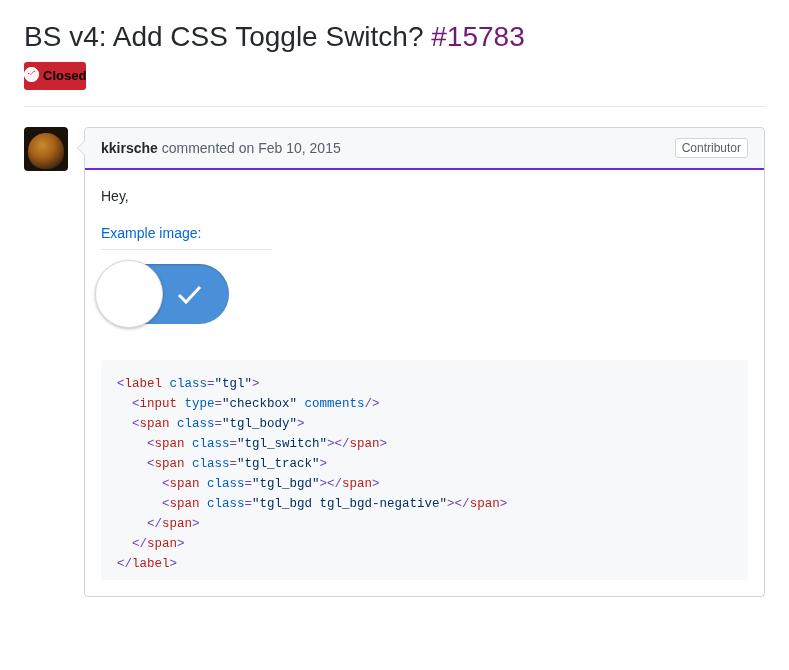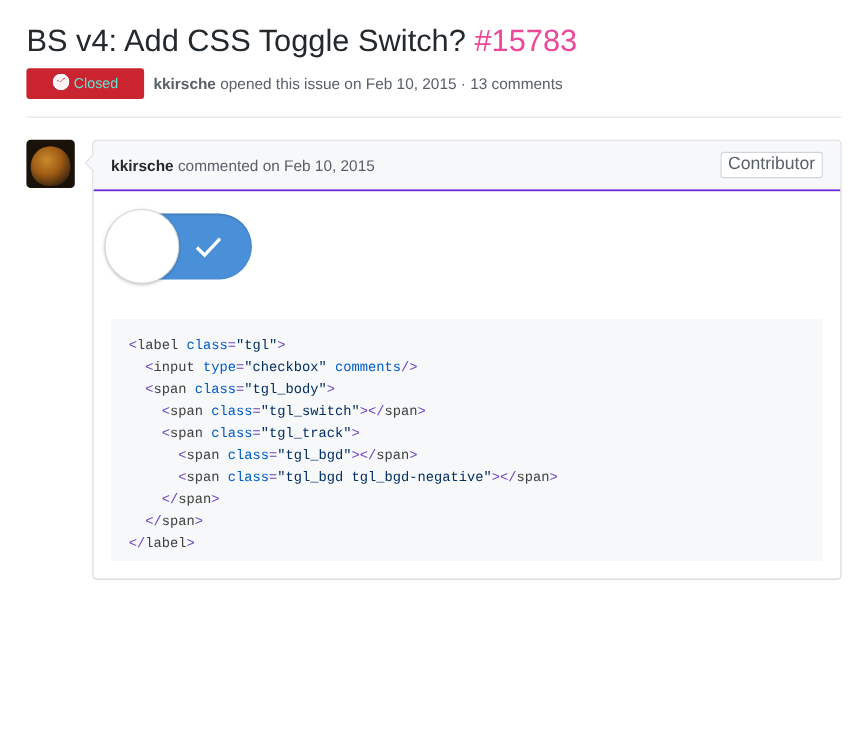--- a/index.html
+++ b/index.html
@@ -11,39 +11,39 @@
     width: 789px;
     box-sizing: border-box;
   }
   .title-row {
     margin: 0 0 8px 0;
     font-size: 28px;
     font-weight: 400;
     line-height: 1.2;
   }
   .title-row .num {
-    color: #ec4899;
+    color: #701a75;
     font-weight: 300;
   }
   .meta-row {
     display: flex;
     align-items: center;
     gap: 8px;
     margin-bottom: 16px;
   }
   .state-badge {
     display: inline-flex;
     align-items: center;
     gap: 4px;
     background: #cb2431;
-    color: #5eead4;
-    padding: 5px 24px;
+    color: #000000;
+    padding: 5px 0;
     border-radius: 3px;
     font-size: 13px;
-    font-weight: 400;
+    font-weight: 700;
   }
   .state-badge svg { fill: #fff; }
   .meta-text {
     font-size: 14px;
     color: #586069;
   }
   .meta-text .author {
     font-weight: 600;
     color: #586069;
   }
@@ -105,21 +105,21 @@
     border-bottom:2px solid #6d28d9;
     border-radius:4px 4px 0 0;
     font-size:14px;
     color:#586069;
   }
   .comment-header .author { font-weight:600; color:#24292e; }
   .contrib-badge {
     border:1px solid #d1d5da;
     border-radius:3px;
     padding:2px 6px;
-    font-size:16px;
+    font-size:12px;
     color:#586069;
     background:#fff;
   }
   .comment-body {
     padding:16px;
     font-size:14px;
     color:#24292e;
     line-height:1.55;
   }
   .comment-body p { margin:0 0 16px 0; }
@@ -163,21 +163,21 @@
     background:#f6f8fa;
     border-radius:3px;
     padding:14px 16px 6px 16px;
     font-family: SFMono-Regular, Consolas, "Liberation Mono", Menlo, monospace;
     font-size:12.5px;
     line-height:1.6;
     color:#24292e;
   }
   .code-block .line { white-space:pre; }
   .p { color:#6f42c1; }
-  .t { color:#404040; }
+  .t { color:#b91c1c; }
   .a { color:#005cc5;text-align:center; }
   .v { color:#032f62; }
 </style>
 </head>
 <body>
 
 <h1 class="title-row">
   <span>BS v4: Add CSS Toggle Switch?</span>
   <span class="num">#15783</span>
 </h1>
@@ -187,40 +187,39 @@
     <span>
       <svg viewBox="0 0 16 16" width="15" height="15">
           <path d="M7 10l-3-3 1-1 2 2 4-4 1 1-5 5zM8 0a8 8 0 110 16A8 8 0 018 0z" fill-rule="evenodd" fill="#fff" opacity="0.95"></path>
           <path d="M7 2.3a5.7 5.7 0 100 11.4A5.7 5.7 0 007 2.3" fill="none"></path>
           <circle cx="8" cy="8" r="7" fill="none" stroke="#fff" stroke-width="1.6"></circle>
           <path d="M5.5 8l1.7 1.7L11 6" fill="none" stroke="#fff" stroke-width="1.6" stroke-linecap="round"></path>
         </svg>
     </span>
     <span>Closed</span>
   </span>
-  <span class="meta-text">
-    <a class="author">kkirsche</a><span> opened this issue on Feb 10, 2015 · 13 comments</span>
-  </span>
 </div>
 
 <div class="divider"></div>
 
 <div class="thread">
   <div class="avatar"></div>
 
   <div class="comment-box">
     <div class="comment-header">
       <span>
         <a class="author">kkirsche</a><span> commented on Feb 10, 2015</span>
       </span>
       <span class="contrib-badge">Contributor</span>
     </div>
 
     <div class="comment-body">
-
+      <p>Hey,</p>
+
+      <a class="example-link">Example image:</a>
 
       <div class="toggle-wrap">
         <div class="toggle">
           <div class="toggle-check">
             <svg viewBox="0 0 28 28">
                 <path d="M4 15 L11 22 L25 7"></path>
               </svg>
           </div>
           <div class="toggle-knob"></div>
         </div>

